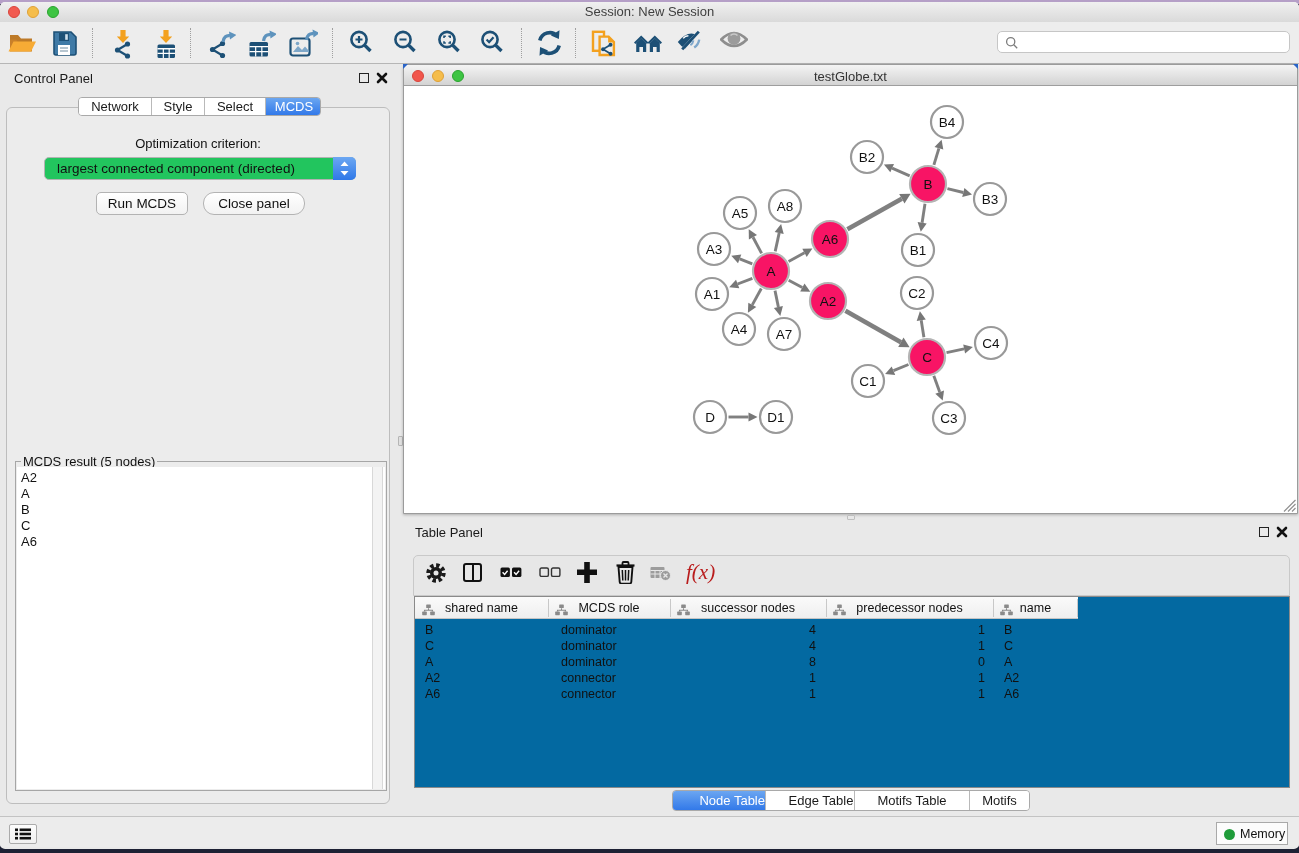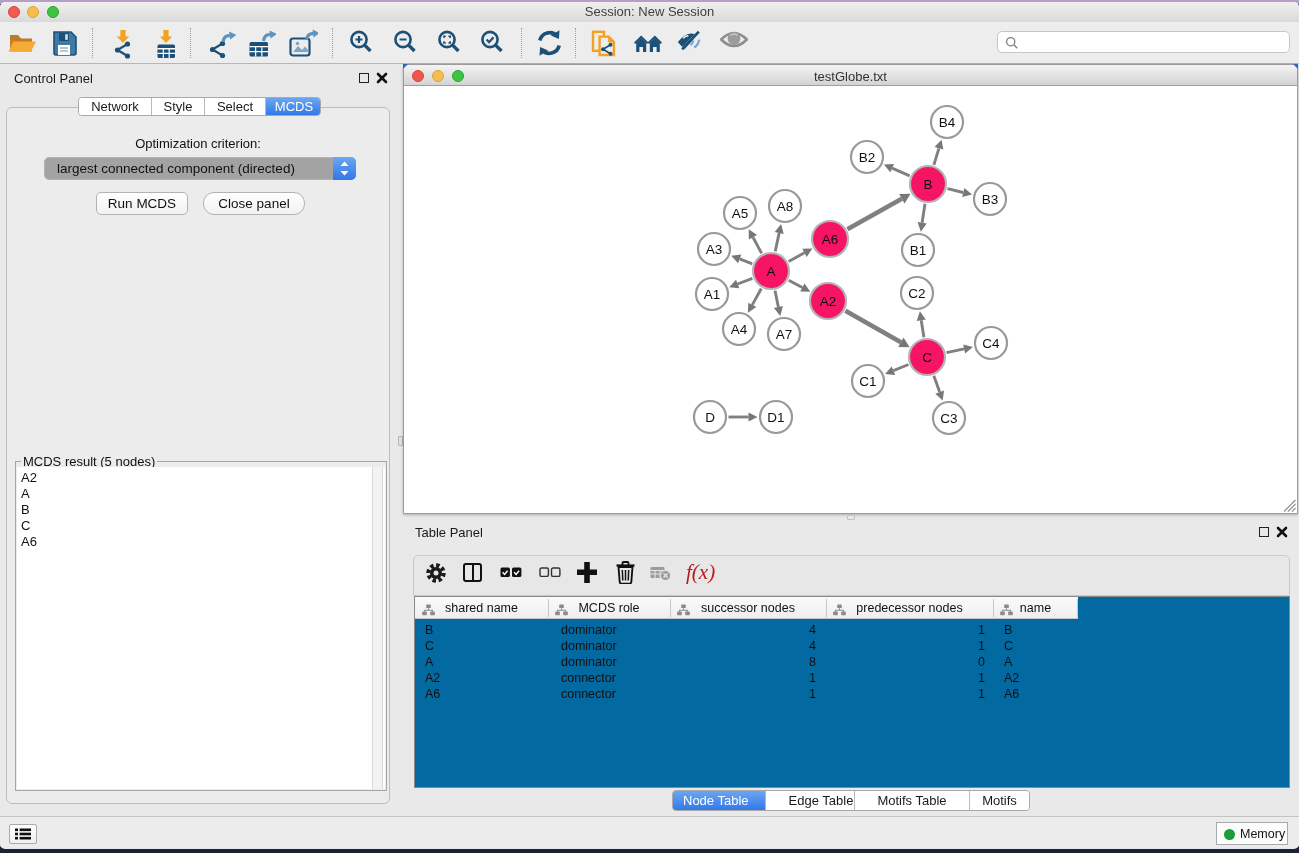--- a/index.html
+++ b/index.html
@@ -163,21 +163,21 @@
           <path d="M2,2 L10,10 M10,2 L2,10" stroke="#111" stroke-width="2.6" stroke-linecap="round"></path>
         </svg>
         <div style="position:absolute;left:6px;top:43px;width:384px;height:697px;background:#ececec;border:1px solid #bdbdbd;border-radius:6px;"></div>
         <div style="position:absolute;left:6px;top:72px;width:384px;text-align:center;font-size:13px;color:#111;">Optimization criterion:</div>
         <div style="position:absolute;left:78px;top:33px;width:243px;height:19px;border-radius:4px;overflow:hidden;border:1px solid #a9a9a9;display:flex;">
           <div style="flex:0 0 72px;background:#fff;color:#1a1a1a;font-size:13px;text-align:center;line-height:18px;box-sizing:border-box;">Network</div>
           <div style="flex:0 0 53px;border-left:1px solid #b9b9b9;background:#fff;color:#1a1a1a;font-size:13px;text-align:center;line-height:18px;box-sizing:border-box;">Style</div>
           <div style="flex:0 0 61px;border-left:1px solid #b9b9b9;background:#fff;color:#1a1a1a;font-size:13px;text-align:center;line-height:18px;box-sizing:border-box;">Select</div>
           <div style="flex:0 0 57px;border-left:1px solid #b9b9b9;background:linear-gradient(#6ba6f1,#3279e9);color:#fff;font-size:13px;text-align:center;line-height:18px;box-sizing:border-box;">MCDS</div>
         </div>
-        <div style="position:absolute;left:44px;top:93px;width:312px;height:23px;background:#a3a3a3;border:1px solid #b3b3b3;border-radius:5px;">
+        <div style="position:absolute;left:44px;top:93px;width:312px;height:23px;background:#22c55e;border:1px solid #b3b3b3;border-radius:5px;">
 <div style="position:absolute;left:12px;top:3px;font-size:13.5px;color:#111;">largest connected component (directed)</div>
 <div style="position:absolute;right:-1px;top:-1px;width:23px;height:23px;border-radius:0 5px 5px 0;background:linear-gradient(#6ca7f2,#2f78e8);">
 <svg width="23" height="23" viewBox="0 0 23 23">
               <path d="M7.5,9 L11.5,4.5 L15.5,9 Z M7.5,14 L11.5,18.5 L15.5,14 Z" fill="#fff"></path>
             </svg></div>
         </div>
         <div style="position:absolute;top:128px;height:23px;background:linear-gradient(#ffffff,#f2f2f2);border:1px solid #b3b3b3;border-radius:5px;font-size:13.5px;color:#111;text-align:center;line-height:21px;left:96px;width:92px;">Run MCDS</div>
         <div style="position:absolute;top:128px;height:23px;background:linear-gradient(#ffffff,#f2f2f2);border:1px solid #b3b3b3;border-radius:11px;font-size:13.5px;color:#111;text-align:center;line-height:21px;left:203px;width:102px;">Close panel</div>
         <fieldset style="position:absolute;left:15px;top:390px;width:372px;height:337px;border:1px solid #a6a6a6;border-radius:0;padding:0;margin:0;">
           <legend style="margin-left:5px;padding:0 2px;font-size:13px;color:#111;">MCDS result (5 nodes)</legend>
@@ -410,21 +410,21 @@
         <div style="position:absolute;left:255px;top:74px;width:146px;text-align:right;font-size:12.5px;color:#111;">1</div>
         <div style="position:absolute;left:411px;top:74px;width:159px;text-align:right;font-size:12.5px;color:#111;">1</div>
         <div style="position:absolute;left:589px;top:74px;font-size:12.5px;color:#111;">A2</div>
         <div style="position:absolute;left:10px;top:90px;font-size:12.5px;color:#111;">A6</div>
         <div style="position:absolute;left:146px;top:90px;font-size:12.5px;color:#111;">connector</div>
         <div style="position:absolute;left:255px;top:90px;width:146px;text-align:right;font-size:12.5px;color:#111;">1</div>
         <div style="position:absolute;left:411px;top:90px;width:159px;text-align:right;font-size:12.5px;color:#111;">1</div>
         <div style="position:absolute;left:589px;top:90px;font-size:12.5px;color:#111;">A6</div>
       </div>
       <div style="position:absolute;left:672px;top:726px;height:21px;border-radius:4px;overflow:hidden;border:1px solid #a9a9a9;display:flex;">
-        <div style="flex:0 0 92px;background:linear-gradient(#6ba6f1,#3279e9);color:#fff;font-size:13px;text-align:left;line-height:20px;box-sizing:border-box;padding-left:10px;">Node Table</div>
+        <div style="flex:0 0 92px;background:linear-gradient(#6ba6f1,#3279e9);color:#fff;font-size:13px;text-align:right;line-height:20px;box-sizing:border-box;padding-left:10px;">Node Table</div>
         <div style="flex:0 0 89px;border-left:1px solid #b9b9b9;background:#fff;color:#1a1a1a;font-size:13px;text-align:center;line-height:20px;box-sizing:border-box;padding-left:22px;">Edge Table</div>
         <div style="flex:0 0 115px;border-left:1px solid #b9b9b9;background:#fff;color:#1a1a1a;font-size:13px;text-align:center;line-height:20px;box-sizing:border-box;">Motifs Table</div>
         <div style="flex:0 0 60px;border-left:1px solid #b9b9b9;background:#fff;color:#1a1a1a;font-size:13px;text-align:center;line-height:20px;box-sizing:border-box;">Motifs</div>
       </div>
   </div>
   <div id="statusline"></div>
   <div id="statusbar">
     <div style="position:absolute;left:9px;top:7px;width:28px;height:20px;background:linear-gradient(#fdfdfd,#f0f0f0);border:1px solid #ababab;border-radius:2px;">
 <svg style="position:absolute;left:5px;top:3px" width="16" height="12" viewBox="0 0 16 12">
           <g fill="#111">

